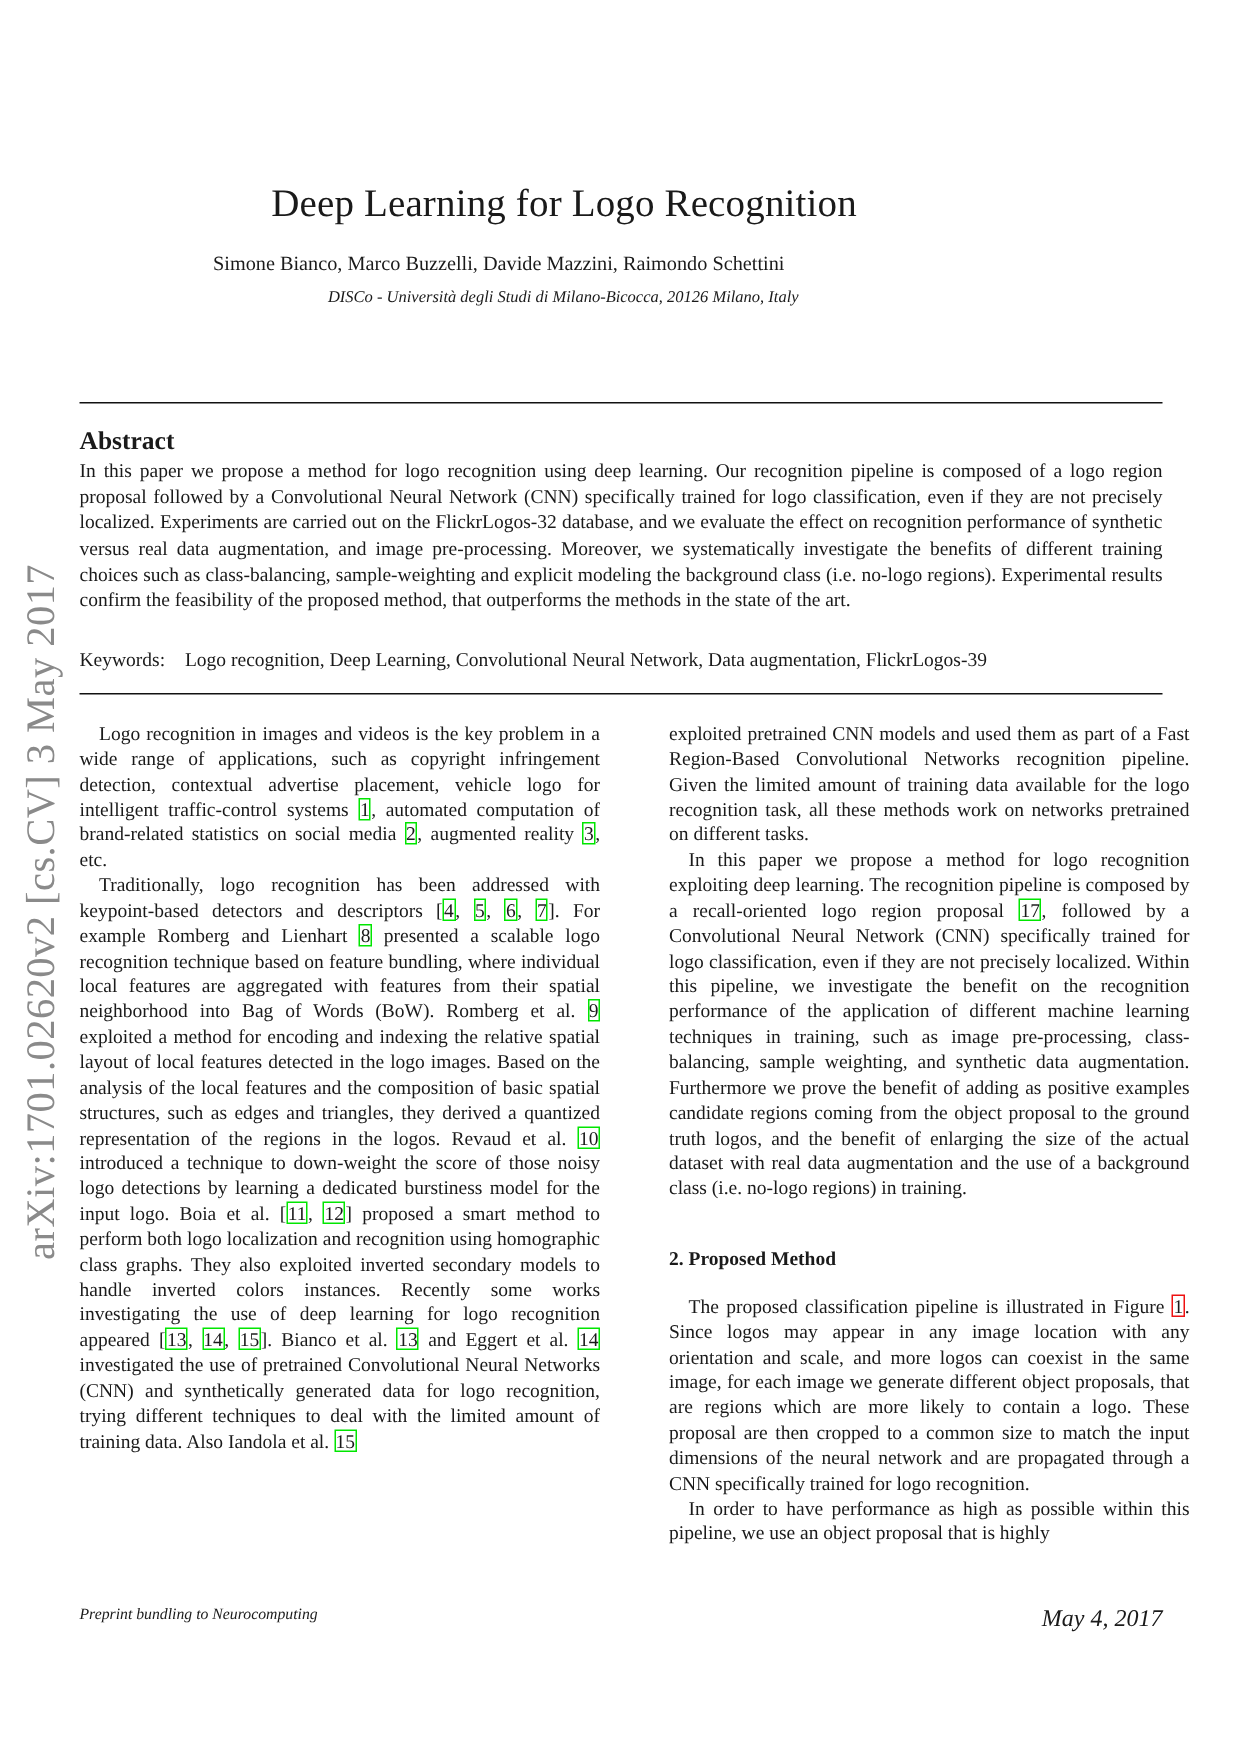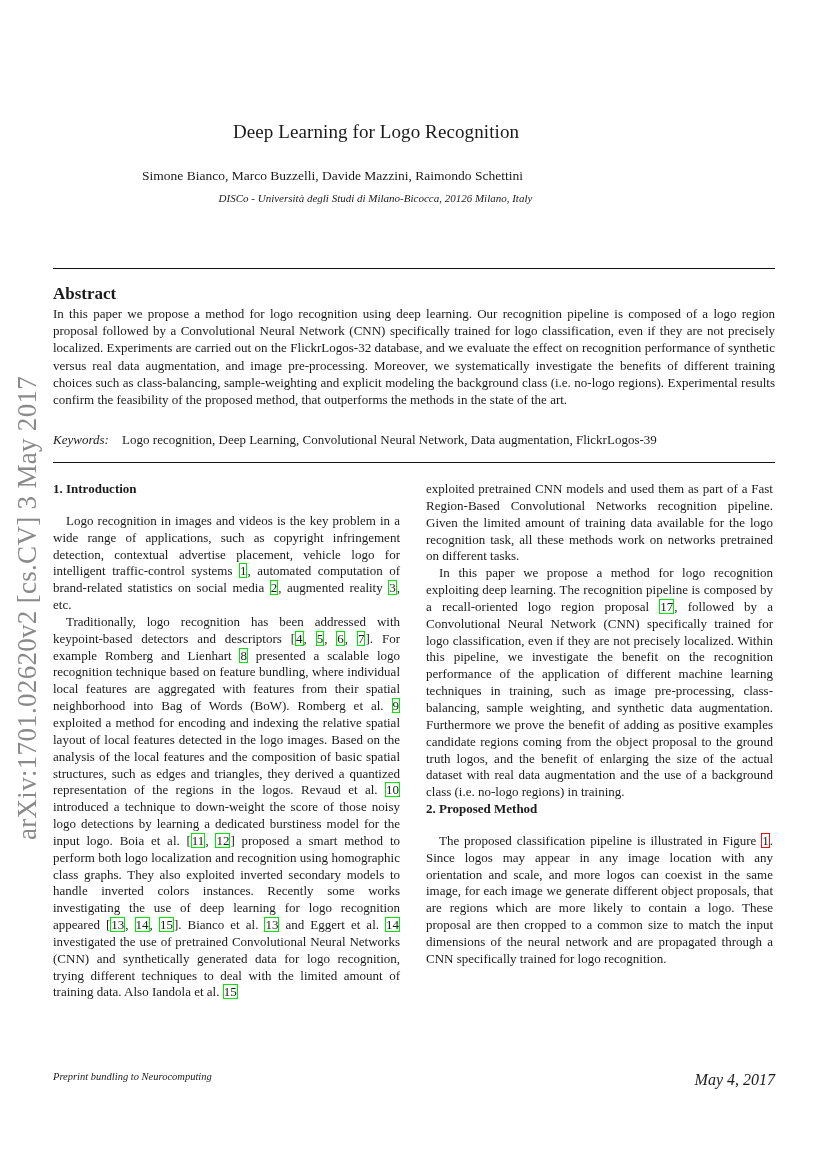--- a/index.html
+++ b/index.html
@@ -2,21 +2,21 @@
 <html><head>
 <meta charset="utf-8">
 <style>
   html, body { margin: 0; padding: 0; background: #ffffff; }
   body {
     width: 827px; height: 1170px; position: relative; overflow: hidden;
     font-family: "Liberation Serif", "DejaVu Serif", serif; color: #1a1a1a;
   }
   .title {
     position: absolute; top: 121px; left: 0; width: 752px; text-align: center;
-    font-size: 19px; letter-spacing: 0.1px;
+    font-size: 26px; letter-spacing: 0.1px;
   }
   .authors {
     position: absolute; top: 168px; left: 0; width: 665px; text-align: center;
     font-size: 13.5px;
   }
   .affil {
     position: absolute; top: 192px; left: 0; width: 751px; text-align: center;
     font-size: 11px; font-style: italic;
   }
   .rule { position: absolute; left: 53px; width: 722px; height: 0; border-top: 1.2px solid #111; }
@@ -25,32 +25,32 @@
   .abs-head {
     position: absolute; top: 284px; left: 53px; font-weight: bold; font-size: 17px;
   }
   .abs-body {
     position: absolute; top: 305px; left: 53px; width: 722px;
     font-size: 13px; line-height: 17.2px; text-align: justify;
   }
   .keywords {
     position: absolute; top: 432px; left: 53px; width: 722px; font-size: 13px;
   }
-  .keywords .kl { font-style: italic; margin-right: 10px; }
+  .keywords .kl { margin-right: 10px; }
   .col {
     position: absolute; top: 481px; width: 347px;
     font-size: 13px; line-height: 16.85px; text-align: justify;
   }
   .col.left { left: 53px; }
-  .col.right { left: 426px; }
+  .col.right { left: 446px; }
   .sec-head { font-weight: bold; font-size: 13px; margin: 0 0 15px 0; }
   .col p { margin: 0; text-indent: 13px; }
   .cite { outline: 1px solid #00e600; outline-offset: -1px; padding: 0 1px; }
   .figref { outline: 1px solid #ee1111; outline-offset: -1px; padding: 0 1px; }
-  .sec2 { }
+  .sec2 { margin-top: 30px; }
   .arxiv {
     position: absolute; left: 12px; top: 840px; transform-origin: left top;
     transform: rotate(-90deg); font-size: 27px; color: #8a8a8a;
     white-space: nowrap; letter-spacing: 0.3px;
   }
   .footer-left {
     position: absolute; top: 1071px; left: 53px; font-size: 10.5px; font-style: italic;
   }
   .footer-right {
     position: absolute; top: 1071px; right: 52px; font-size: 16px; font-style: italic;
@@ -68,34 +68,34 @@
 <div class="rule top"></div>
 <div class="abs-head">Abstract</div>
 <div class="abs-body">In this paper we propose a method for logo recognition using deep learning. Our recognition pipeline is composed of a logo region proposal followed by a Convolutional Neural Network (CNN) specifically trained for logo classification, even if they are not precisely localized. Experiments are carried out on the FlickrLogos-32 database, and we evaluate the effect on recognition performance of synthetic versus real data augmentation, and image pre-processing. Moreover, we systematically investigate the benefits of different training choices such as class-balancing, sample-weighting and explicit modeling the background class (i.e. no-logo regions). Experimental results confirm the feasibility of the proposed method, that outperforms the methods in the state of the art.</div>
 <div class="keywords">
   <span class="kl">Keywords:</span>
   <span>Logo recognition, Deep Learning, Convolutional Neural Network, Data augmentation, FlickrLogos-39</span>
 </div>
 <div class="rule bottom"></div>
 
 <div class="col left">
-  <div class="sec-head">1.  Introduction</div>
   <p>
     <span>Logo recognition in images and videos is the key problem in a wide range of applications, such as copyright infringement detection, contextual advertise placement, vehicle logo for intelligent traffic-control systems </span><span class="cite">1</span><span>, automated computation of brand-related statistics on social media </span><span class="cite">2</span><span>, augmented reality </span><span class="cite">3</span><span>, etc.</span>
   </p>
   <p>
     <span>Traditionally, logo recognition has been addressed with keypoint-based detectors and descriptors [</span><span class="cite">4</span><span>, </span><span class="cite">5</span><span>, </span><span class="cite">6</span><span>, </span><span class="cite">7</span><span>]. For example Romberg and Lienhart </span><span class="cite">8</span><span> presented a scalable logo recognition technique based on feature bundling, where individual local features are aggregated with features from their spatial neighborhood into Bag of Words (BoW). Romberg et al.  </span><span class="cite">9</span><span> exploited a method for encoding and indexing the relative spatial layout of local features detected in the logo images. Based on the analysis of the local features and the composition of basic spatial structures, such as edges and triangles, they derived a quantized representation of the regions in the logos. Revaud et al.  </span><span class="cite">10</span><span> introduced a technique to down-weight the score of those noisy logo detections by learning a dedicated burstiness model for the input logo. Boia et al. [</span><span class="cite">11</span><span>, </span><span class="cite">12</span><span>] proposed a smart method to perform both logo localization and recognition using homographic class graphs. They also exploited inverted secondary models to handle inverted colors instances. Recently some works investigating the use of deep learning for logo recognition appeared [</span><span class="cite">13</span><span>, </span><span class="cite">14</span><span>, </span><span class="cite">15</span><span>]. Bianco et al. </span><span class="cite">13</span><span> and Eggert et al. </span><span class="cite">14</span><span> investigated the use of pretrained Convolutional Neural Networks (CNN) and synthetically generated data for logo recognition, trying different techniques to deal with the limited amount of training data. Also Iandola et al. </span><span class="cite">15</span>
   </p>
 </div>
 
 <div class="col right">
   <p style="text-indent:0">exploited pretrained CNN models and used them as part of a Fast Region-Based Convolutional Networks recognition pipeline. Given the limited amount of training data available for the logo recognition task, all these methods work on networks pretrained on different tasks.</p>
   <p>
     <span>In this paper we propose a method for logo recognition exploiting deep learning. The recognition pipeline is composed by a recall-oriented logo region proposal </span><span class="cite">17</span><span>, followed by a Convolutional Neural Network (CNN) specifically trained for logo classification, even if they are not precisely localized. Within this pipeline, we investigate the benefit on the recognition performance of the application of different machine learning techniques in training, such as image pre-processing, class-balancing, sample weighting, and synthetic data augmentation. Furthermore we prove the benefit of adding as positive examples candidate regions coming from the object proposal to the ground truth logos, and the benefit of enlarging the size of the actual dataset with real data augmentation and the use of a background class (i.e. no-logo regions) in training.</span>
   </p>
   <div class="sec-head sec2">2.  Proposed Method</div>
   <p>
     <span>The proposed classification pipeline is illustrated in Figure </span><span class="figref">1</span><span>. Since logos may appear in any image location with any orientation and scale, and more logos can coexist in the same image, for each image we generate different object proposals, that are regions which are more likely to contain a logo. These proposal are then cropped to a common size to match the input dimensions of the neural network and are propagated through a CNN specifically trained for logo recognition.</span>
   </p>
+  <p>In order to have performance as high as possible within this pipeline, we use an object proposal that is highly</p>
 </div>
 
 <div class="footer-left">Preprint bundling to Neurocomputing</div>
 <div class="footer-right">May 4, 2017</div>
 
 </body></html>

